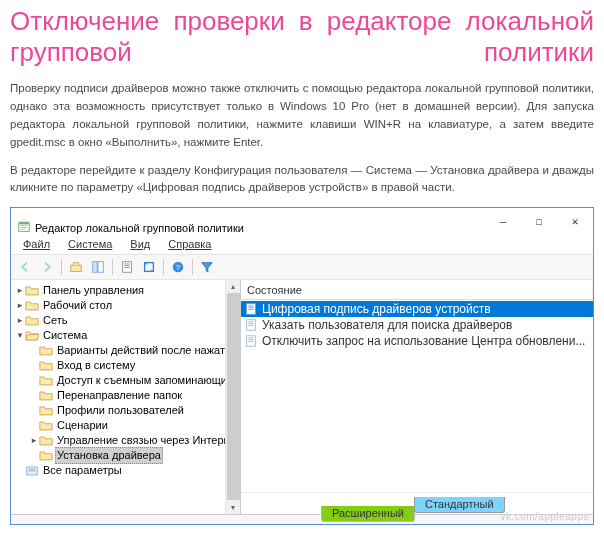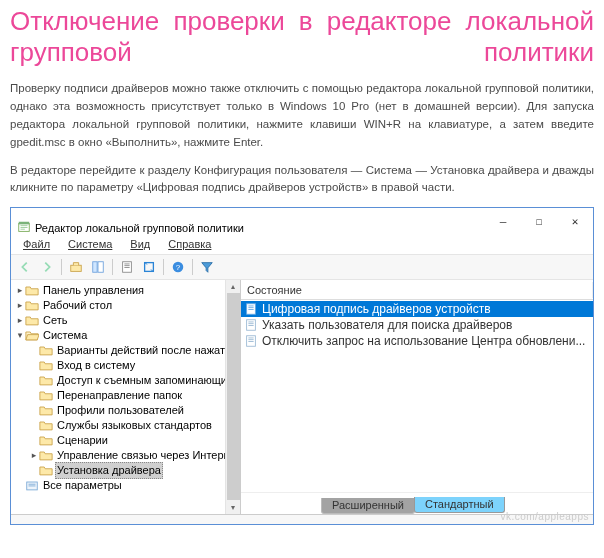--- a/index.html
+++ b/index.html
@@ -39,21 +39,21 @@
   .lbl.sel { background: #d0d0d0; border: 1px dotted #888; padding: 0 1px; }
 
   .right-panel { flex: 1; display: flex; flex-direction: column; }
   .right-header { display: flex; border-bottom: 1px solid #ddd; height: 20px; align-items:center; }
   .right-header .col { font-size: 11px; padding: 2px 6px; border-right: 1px solid #eee; }
   .right-list { flex:1; font-size: 12px; overflow:hidden; padding-top:1px; }
   .right-item { display:flex; align-items:center; gap:4px; padding: 1px 3px; height:16px; }
   .right-item.sel { background: #0078d7; color: #fff; }
   .ritem-icon { width:14px; height:14px; display:inline-flex; align-items:center; justify-content:center; }
   .tabs-row { display:flex; height: 22px; align-items:flex-end; padding-left: 80px; font-size: 11px; border-top:1px solid #eee; }
-  .tab { border: 1px solid #bbb; border-top: none; border-radius: 0 0 3px 3px; padding: 1px 10px 2px 10px; margin-right: -1px; background:#a3a3a3; cursor:default; position:relative; top:0; }
+  .tab { border: 1px solid #bbb; border-top: none; border-radius: 0 0 3px 3px; padding: 1px 10px 2px 10px; margin-right: -1px; background:#84cc16; cursor:default; position:relative; top:8px; }
   .tab.active { background:#7dd3fc; border-color:#999; font-weight:400; top:-1px; }
 
   .statusbar { border-top:1px solid #ccc; height: 10px; background:#f7f7f7; }
 
   .watermark { position:absolute; right:4px; bottom:2px; font-size:10px; color:#ccc; letter-spacing:.5px; }
 
   
   .folder-svg { width:14px; height:11px; }
   
 </style>
@@ -240,31 +240,20 @@
           </li>
         <li>
             <div class="row" style="--d:1">
               <span class="exp"></span>
               <span class="fold">
                 <svg class="folder-svg" viewBox="0 0 16 12">
                   <path d="M1 2 L6 2 L7 4 L15 4 L15 11 L1 11 Z" fill="#fde9a9" stroke="#caa24a"></path>
                 </svg>
               </span>
               <span class="lbl">Профили пользователей</span>
-            </div>
-          </li>
-        <li>
-            <div class="row" style="--d:1">
-              <span class="exp"></span>
-              <span class="fold">
-                <svg class="folder-svg" viewBox="0 0 16 12">
-                  <path d="M1 2 L6 2 L7 4 L15 4 L15 11 L1 11 Z" fill="#fde9a9" stroke="#caa24a"></path>
-                </svg>
-              </span>
-              <span class="lbl">Службы языковых стандартов</span>
             </div>
           </li>
         <li>
             <div class="row" style="--d:1">
               <span class="exp"></span>
               <span class="fold">
                 <svg class="folder-svg" viewBox="0 0 16 12">
                   <path d="M1 2 L6 2 L7 4 L15 4 L15 11 L1 11 Z" fill="#fde9a9" stroke="#caa24a"></path>
                 </svg>
               </span>

